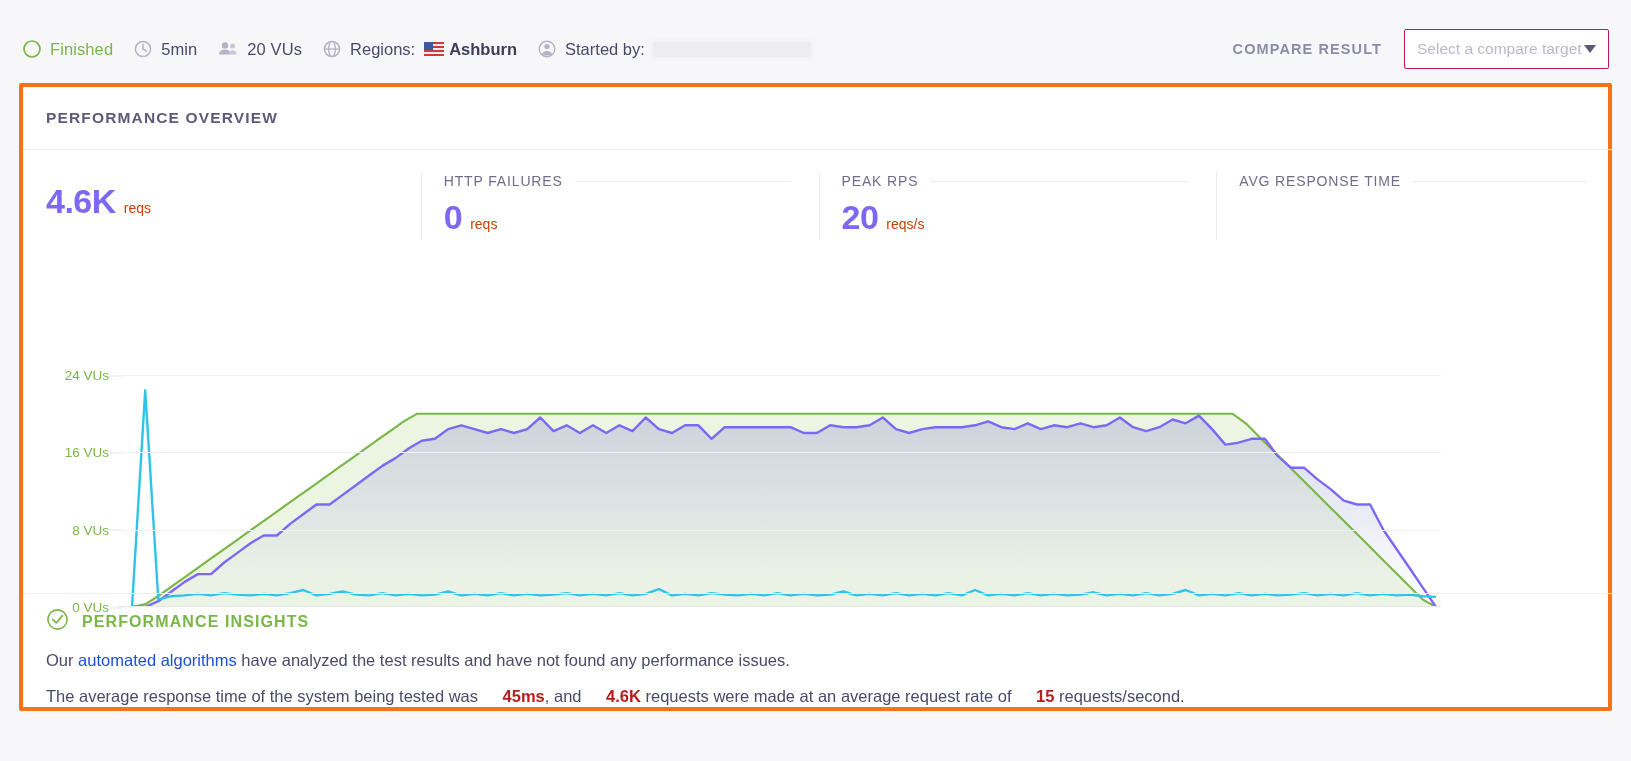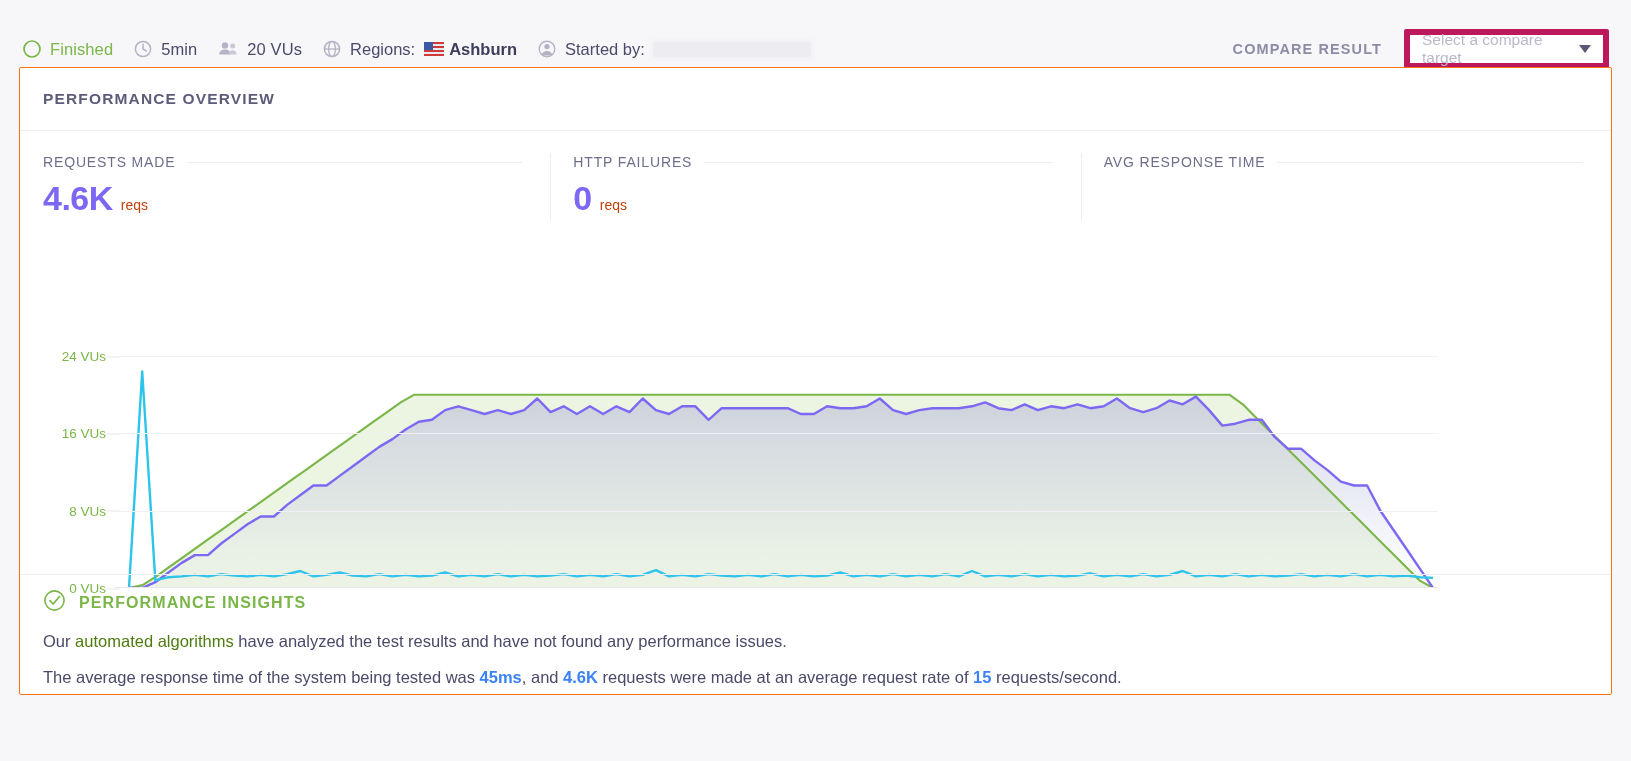--- a/index.html
+++ b/index.html
@@ -31,33 +31,33 @@
     width: 158px; height: 15px; background: #ececf1;
     margin-left: 8px; border-radius: 1px;
     box-shadow: 0 0 4px 3px #f2f2f6;
   }
   .status-right { margin-left: auto; display: flex; align-items: center; }
   .compare-label {
     font-size: 14.5px; color: #8c8ca6; letter-spacing: 1.1px;
     font-weight: bold; margin-right: 22px;
   }
   .compare-select {
-    width: 205px; height: 40px; border: 6px solid #be185d;
+    width: 205px; height: 40px; border: 1px solid #be185d;
     background: #fff; display: flex; align-items: center;
     padding: 0 12px; box-sizing: border-box; border-radius: 2px;
   }
   .compare-select .ph { font-size: 15.5px; color: #b9b9c9; flex: 1; }
   .caret { width: 0; height: 0; border-left: 6px solid transparent;
            border-right: 6px solid transparent; border-top: 8px solid #5a5a75; }
 
   
   .card {
-    position: absolute; left: 19px; top: 67px;
+    position: absolute; left: 19px; top: 83px;
     width: 1593px; height: 628px;
-    background: #fff; border: 1px solid #f97316;
+    background: #fff; border: 4px solid #f97316;
     border-radius: 2px; box-sizing: border-box;
   }
   .card-title {
     position: absolute; left: 23px; top: 22px;
     font-size: 15.5px; font-weight: bold; color: #5c5c7a;
     letter-spacing: 1.15px;
   }
   .card-divider {
     position: absolute; left: 0; top: 62px; width: 1591px; height: 1px;
     background: #ececf1;
@@ -106,22 +106,22 @@
                right: -14px; }
 
   
   .insights-divider { position: absolute; left: 0; top: 506px;
                       width: 1591px; height: 1px; background: #ececf1; }
   .insights { position: absolute; left: 23px; top: 521px; width: 1540px; }
   .ins-head { display: flex; align-items: center; }
   .ins-title { font-size: 16px; font-weight: bold; color: #7ab648;
                letter-spacing: 1.1px; margin-left: 13px; }
   .ins-line { font-size: 16.5px; color: #4a4a6a; margin-top: 15px; line-height: 1.25; }
-  .ins-line b { font-weight: bold; color: #3b82f6; }
-  .ins-link { color: #4d7c0f; }
+  .ins-line b { font-weight: bold; color: #b91c1c; margin-left: 20px; }
+  .ins-link { color: #1d4ed8; }
 </style>
 </head>
 <body>
 
 <div class="page">
 
   <div class="statusbar">
     <div class="status-left">
 
       <div class="st-item">
@@ -202,37 +202,43 @@
       </div>
     </div>
   </div>
 
   <div class="card">
     <div class="card-title">PERFORMANCE OVERVIEW</div>
     <div class="card-divider"></div>
 
     <div class="metrics">
       <div class="metric">
-        <div class="metric-head">
-          <span class="metric-name">REQUESTS MADE</span>
-          <span class="metric-rule"></span>
-        </div>
         <div class="metric-val">
           <span class="metric-num">4.6K</span>
           <span class="metric-unit">reqs</span>
         </div>
       </div>
       <div class="metric">
         <div class="metric-head">
           <span class="metric-name">HTTP FAILURES</span>
           <span class="metric-rule"></span>
         </div>
         <div class="metric-val">
           <span class="metric-num">0</span>
           <span class="metric-unit">reqs</span>
+        </div>
+      </div>
+      <div class="metric">
+        <div class="metric-head">
+          <span class="metric-name">PEAK RPS</span>
+          <span class="metric-rule"></span>
+        </div>
+        <div class="metric-val">
+          <span class="metric-num">20</span>
+          <span class="metric-unit">reqs/s</span>
         </div>
       </div>
       <div class="metric">
         <div class="metric-head">
           <span class="metric-name">AVG RESPONSE TIME</span>
           <span class="metric-rule"></span>
         </div>
       </div>
     </div>
 

